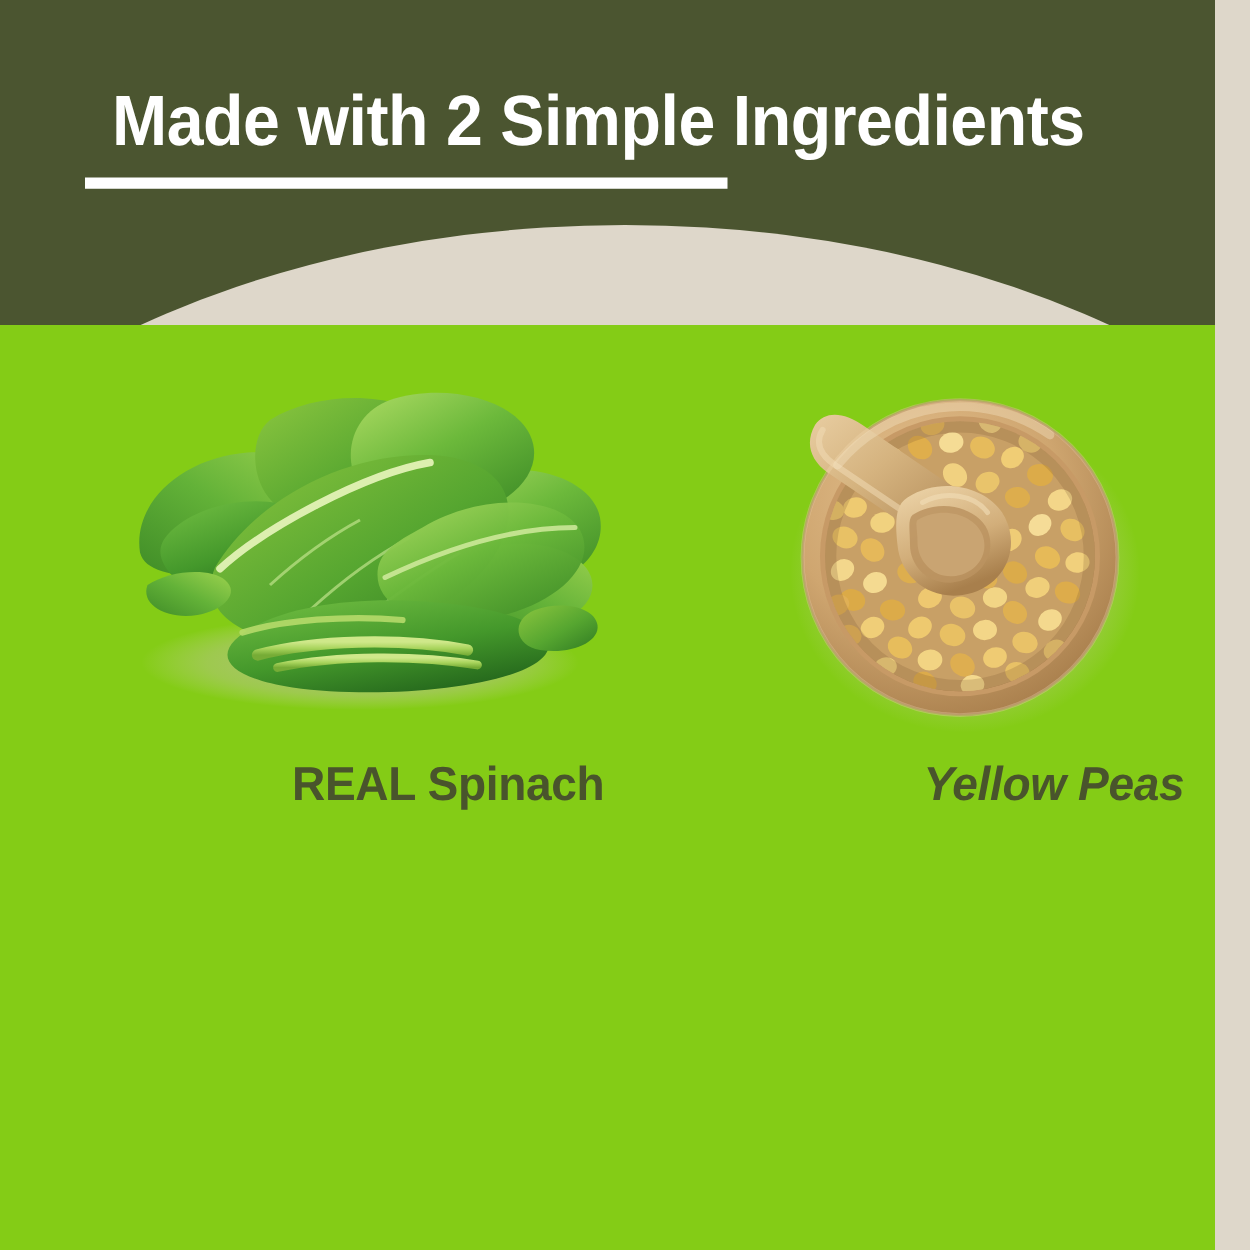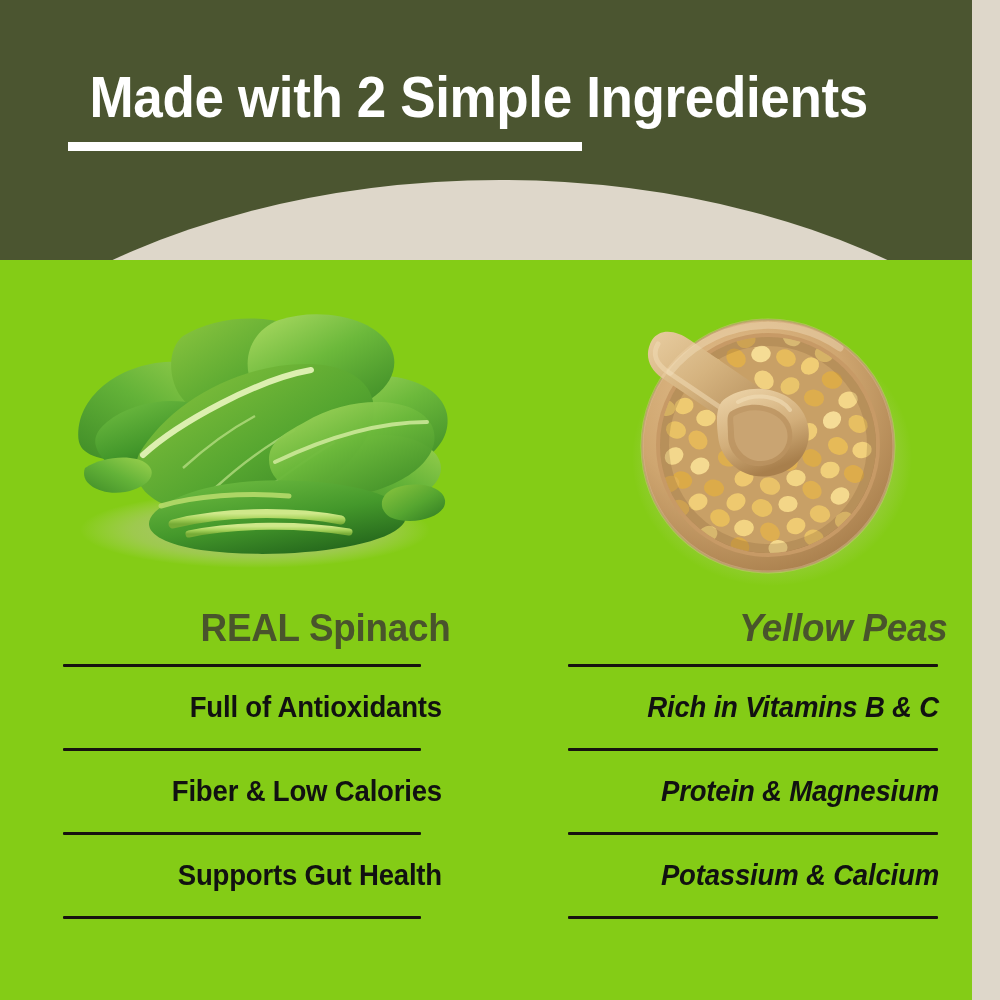--- a/index.html
+++ b/index.html
@@ -40,21 +40,21 @@
     width:514px;height:9px;background:#ffffff;
   }
 
   
   .columns{
     position:absolute;left:0;top:262px;width:1000px;height:738px;
   }
   .col{
     position:absolute;top:0;width:420px;
   }
-  .col-left{left:43px;}
+  .col-left{left:76px;}
   .col-right{left:540px;font-style:italic;}
 
   .art{
     position:relative;width:420px;height:330px;
   }
   .art svg{display:block;}
 
   .ing-title{
     font-size:38px;font-weight:bold;color:#49542c;
     letter-spacing:-0.3px;
@@ -159,29 +159,20 @@
           <path d="M146 272 C194 262 258 262 306 270" fill="none" stroke="url(#stem1)" stroke-width="7" stroke-linecap="round"></path>
           <path d="M118 244 C150 234 202 230 246 234" fill="none" stroke="#b6da6a" stroke-width="5" stroke-linecap="round" opacity="0.9"></path>
 
           <path d="M42 206 C60 194 92 192 104 202 C116 212 104 226 82 230 C58 234 36 222 42 206 Z" fill="url(#lf2)"></path>
           <path d="M352 226 C374 218 400 224 402 238 C404 252 380 262 356 258 C336 255 332 234 352 226 Z" fill="url(#lf1)"></path>
         </svg>
       </div>
 
       <div class="ing-title">REAL Spinach</div>
 
-      <div class="facts">
-        <div class="rule"></div>
-        <div class="fact">Full of Antioxidants</div>
-        <div class="rule"></div>
-        <div class="fact">Fiber &amp; Low Calories</div>
-        <div class="rule"></div>
-        <div class="fact">Supports Gut Health</div>
-        <div class="rule"></div>
-      </div>
     </div>
 
     <div class="col col-right">
 
       <div class="art">
         <svg width="420" height="330" viewBox="0 0 420 330" xmlns="http://www.w3.org/2000/svg">
           <defs>
             <radialGradient id="shadowR" cx="50%" cy="50%" r="50%">
               <stop offset="0%" stop-color="#bbb2a2" stop-opacity="0.8"></stop>
               <stop offset="72%" stop-color="#cfc6b8" stop-opacity="0.32"></stop>
@@ -304,25 +295,16 @@
             <path d="M198 140 C216 130 240 134 250 148" fill="none" stroke="#f2ddb8" stroke-width="4" opacity="0.6" stroke-linecap="round"></path>
           </g>
 
           <circle cx="228" cy="184" r="126" fill="none" stroke="#f0d5ab" stroke-width="3" opacity="0.38"></circle>
           <path d="M130 110 A126 126 0 0 1 300 86" fill="none" stroke="#f6e3c2" stroke-width="7" opacity="0.4" stroke-linecap="round"></path>
         </svg>
       </div>
 
       <div class="ing-title">Yellow Peas</div>
 
-      <div class="facts">
-        <div class="rule"></div>
-        <div class="fact">Rich in Vitamins B &amp; C</div>
-        <div class="rule"></div>
-        <div class="fact">Protein &amp; Magnesium</div>
-        <div class="rule"></div>
-        <div class="fact">Potassium &amp; Calcium</div>
-        <div class="rule"></div>
-      </div>
     </div>
 
   </div>
 </div>
 
 </body></html>

